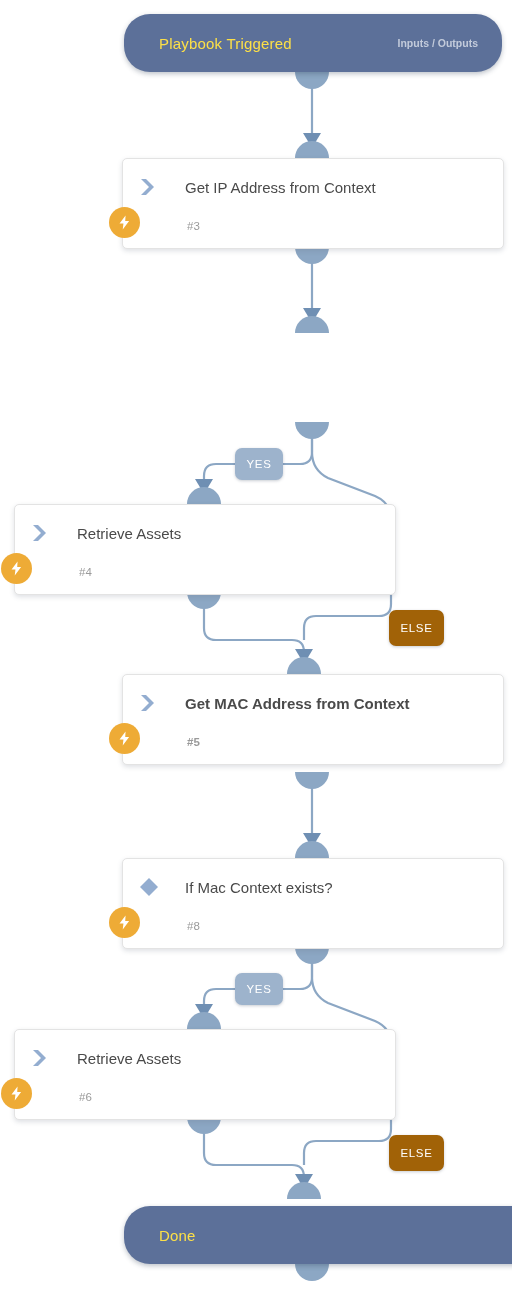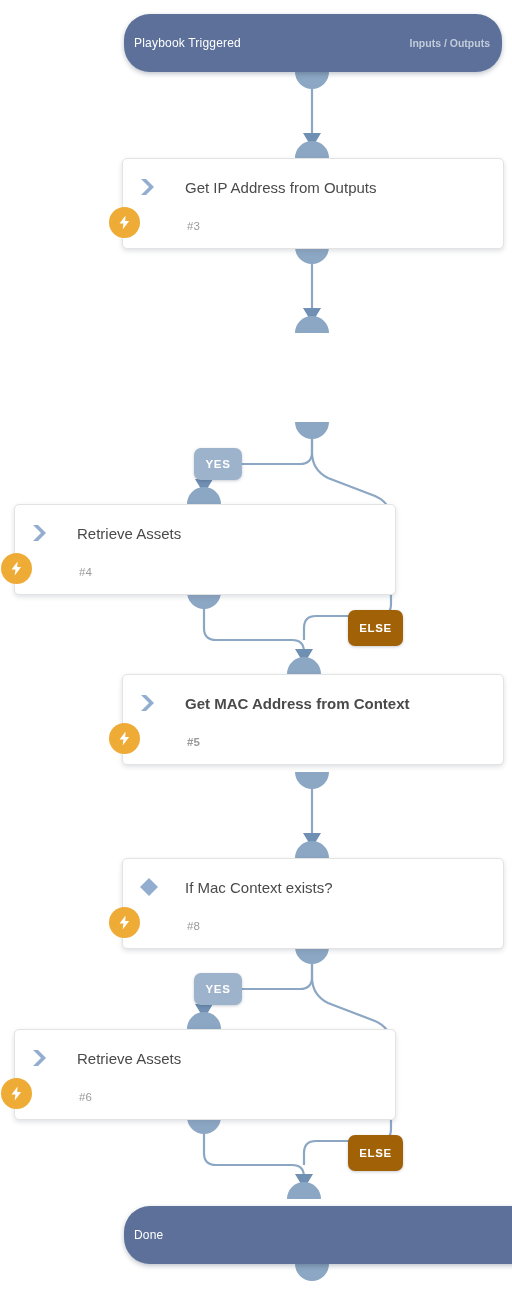--- a/index.html
+++ b/index.html
@@ -31,29 +31,29 @@
   .pill {
     position: absolute;
     background: #5c7099;
     border-radius: 26px;
     box-shadow: 0 2px 5px rgba(40,55,80,0.30);
     display: flex;
     align-items: center;
     z-index: 3;
   }
   .pill-title {
-    color: #ffffff;
-    font-size: 12px;
+    color: #fde047;
+    font-size: 15px;
     letter-spacing: 0.2px;
-    margin-left: 10px;
+    margin-left: 35px;
     white-space: nowrap;
   }
   .pill-aux {
     margin-left: auto;
-    margin-right: 12px;
+    margin-right: 24px;
     color: #c3cbdb;
     font-size: 10.5px;
     font-weight: bold;
     white-space: nowrap;
   }
 
   
   .card {
     position: absolute;
     background: #ffffff;
@@ -99,26 +99,27 @@
   }
   .badge svg { display: block; }
 
   
   .tag {
     position: absolute;
     display: flex;
     align-items: center;
     justify-content: center;
     font-size: 11.5px;
-    font-weight: bold;
+    font-weight: normal;
     letter-spacing: 0.6px;
     color: #ffffff;
     border-radius: 7px;
     z-index: 5;
     box-shadow: 0 1px 3px rgba(40,55,80,0.25);
+    margin-left: 41px;
   }
   .tag-yes { background: #9db3cc; }
   .tag-else { background: #a16207; }
 </style>
 </head>
 <body>
 
 <div id="canvas">
 
   <svg id="edges" viewBox="0 0 512 1294" xmlns="http://www.w3.org/2000/svg">
@@ -178,21 +179,21 @@
     <span class="pill-title">Playbook Triggered</span>
     <span class="pill-aux">Inputs / Outputs</span>
   </div>
 
   <div class="card" style="left:122px; top:158px; width:380px; height:89px;">
     <span class="card-icon">
       <svg width="24" height="24" viewBox="0 0 24 24">
         <path d="M4 4 L12 12 L4 20 L9 20 L17 12 L9 4 Z" fill="#93add0"></path>
       </svg>
     </span>
-    <span class="card-title">Get IP Address from Outputs</span>
+    <span class="card-title">Get IP Address from Context</span>
     <span class="card-num">#3</span>
     <span class="badge">
       <svg width="17" height="17" viewBox="0 0 24 24">
         <path d="M13.5 2 L5 13.5 L10.5 13.5 L9.5 22 L18.5 10 L13 10 Z" fill="#ffffff"></path>
       </svg>
     </span>
   </div>
 
 
   <div class="tag tag-yes" style="left:194px; top:448px; width:48px; height:32px;">YES</div>

